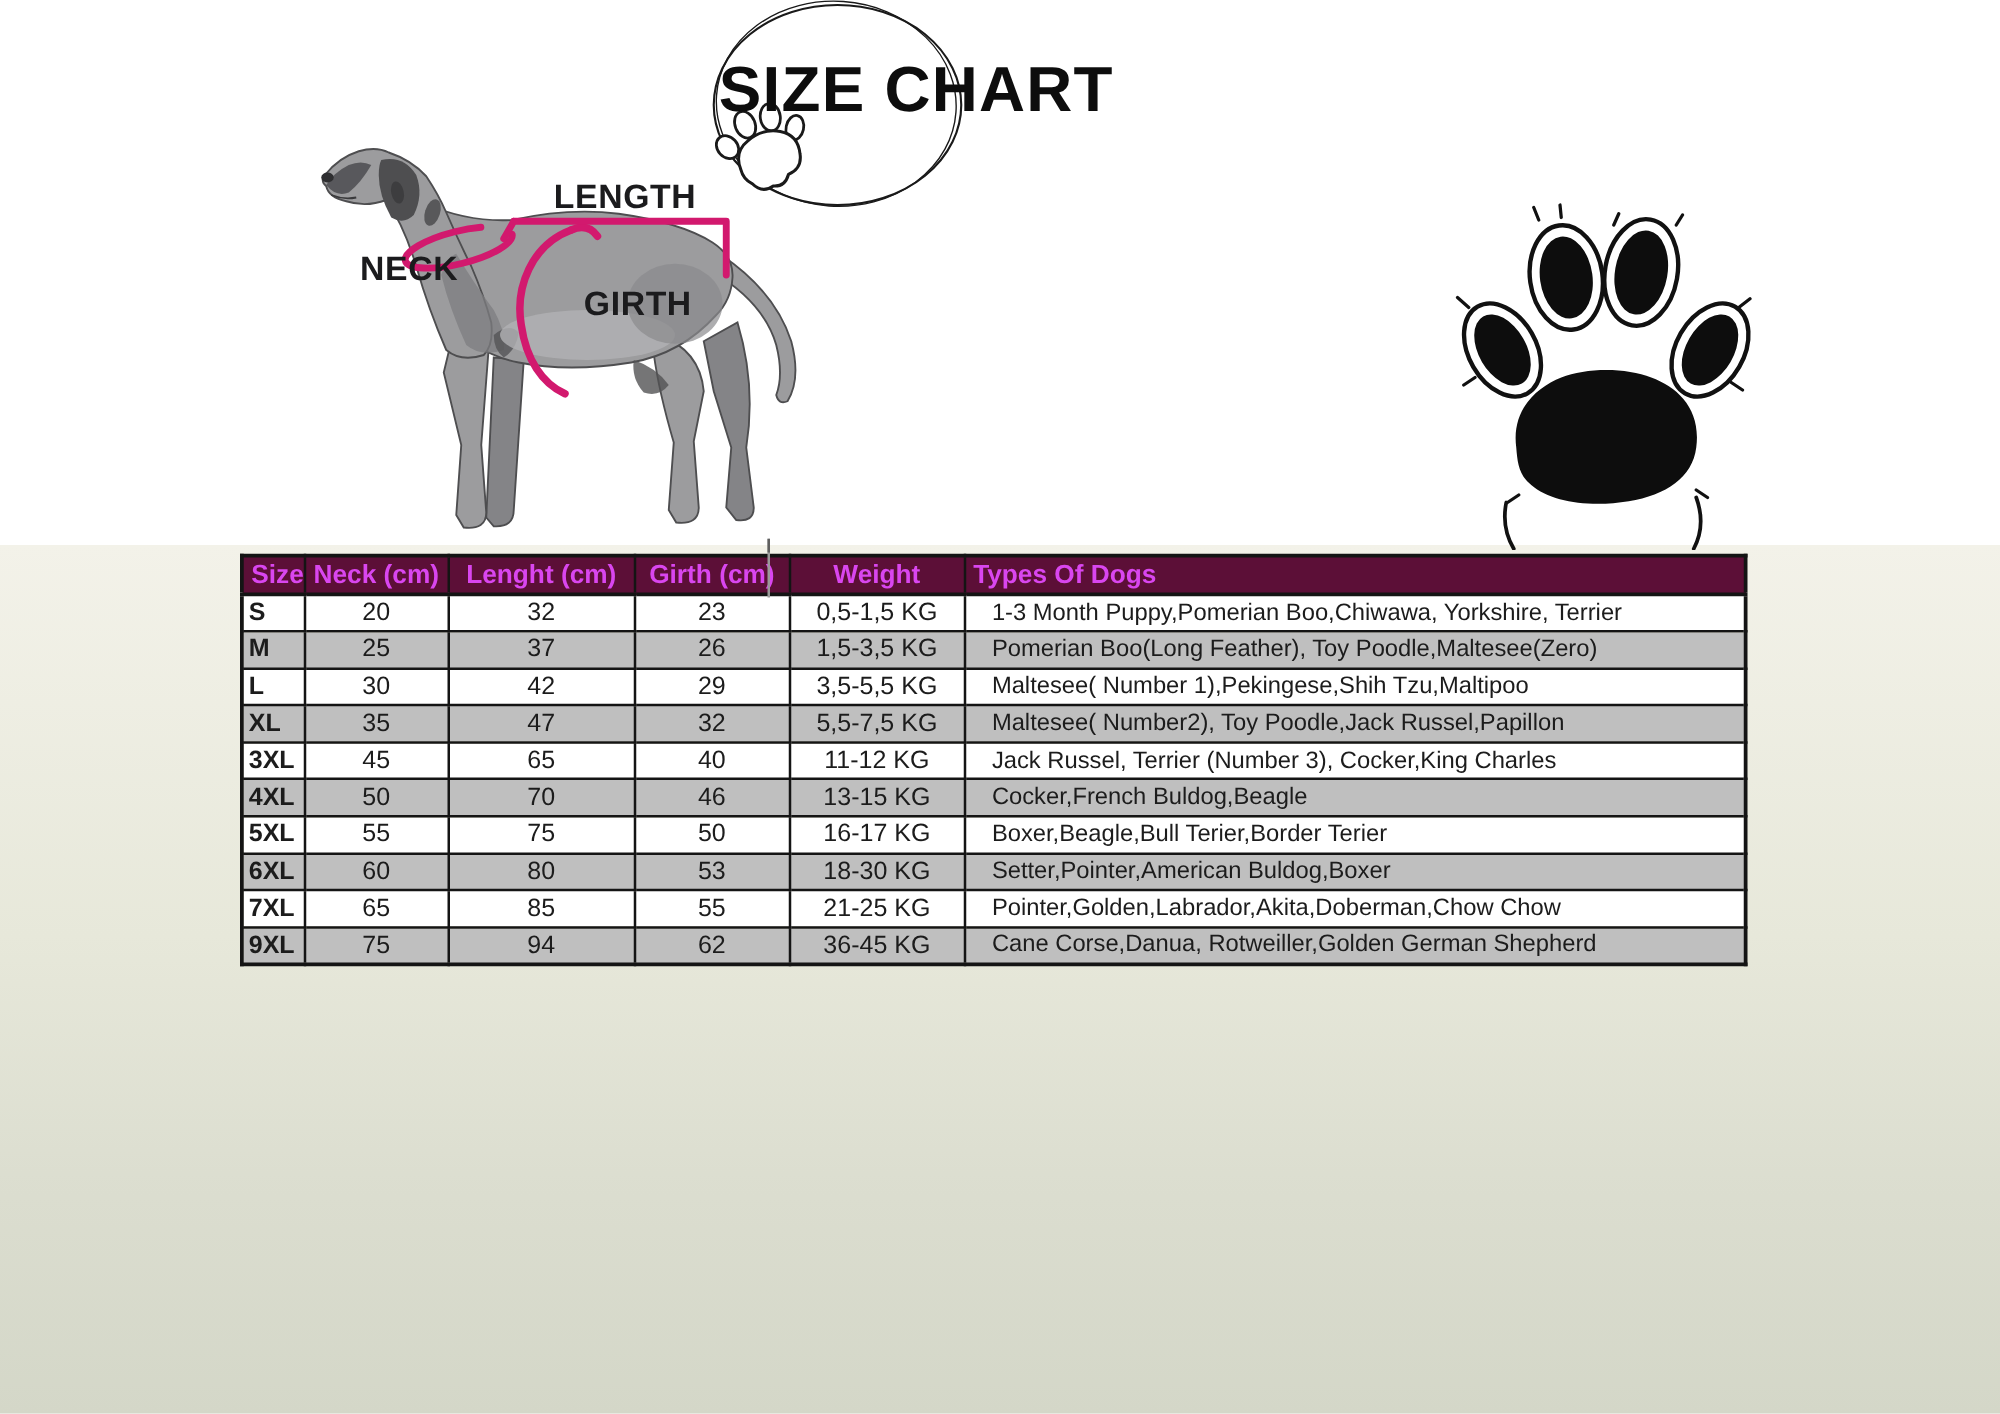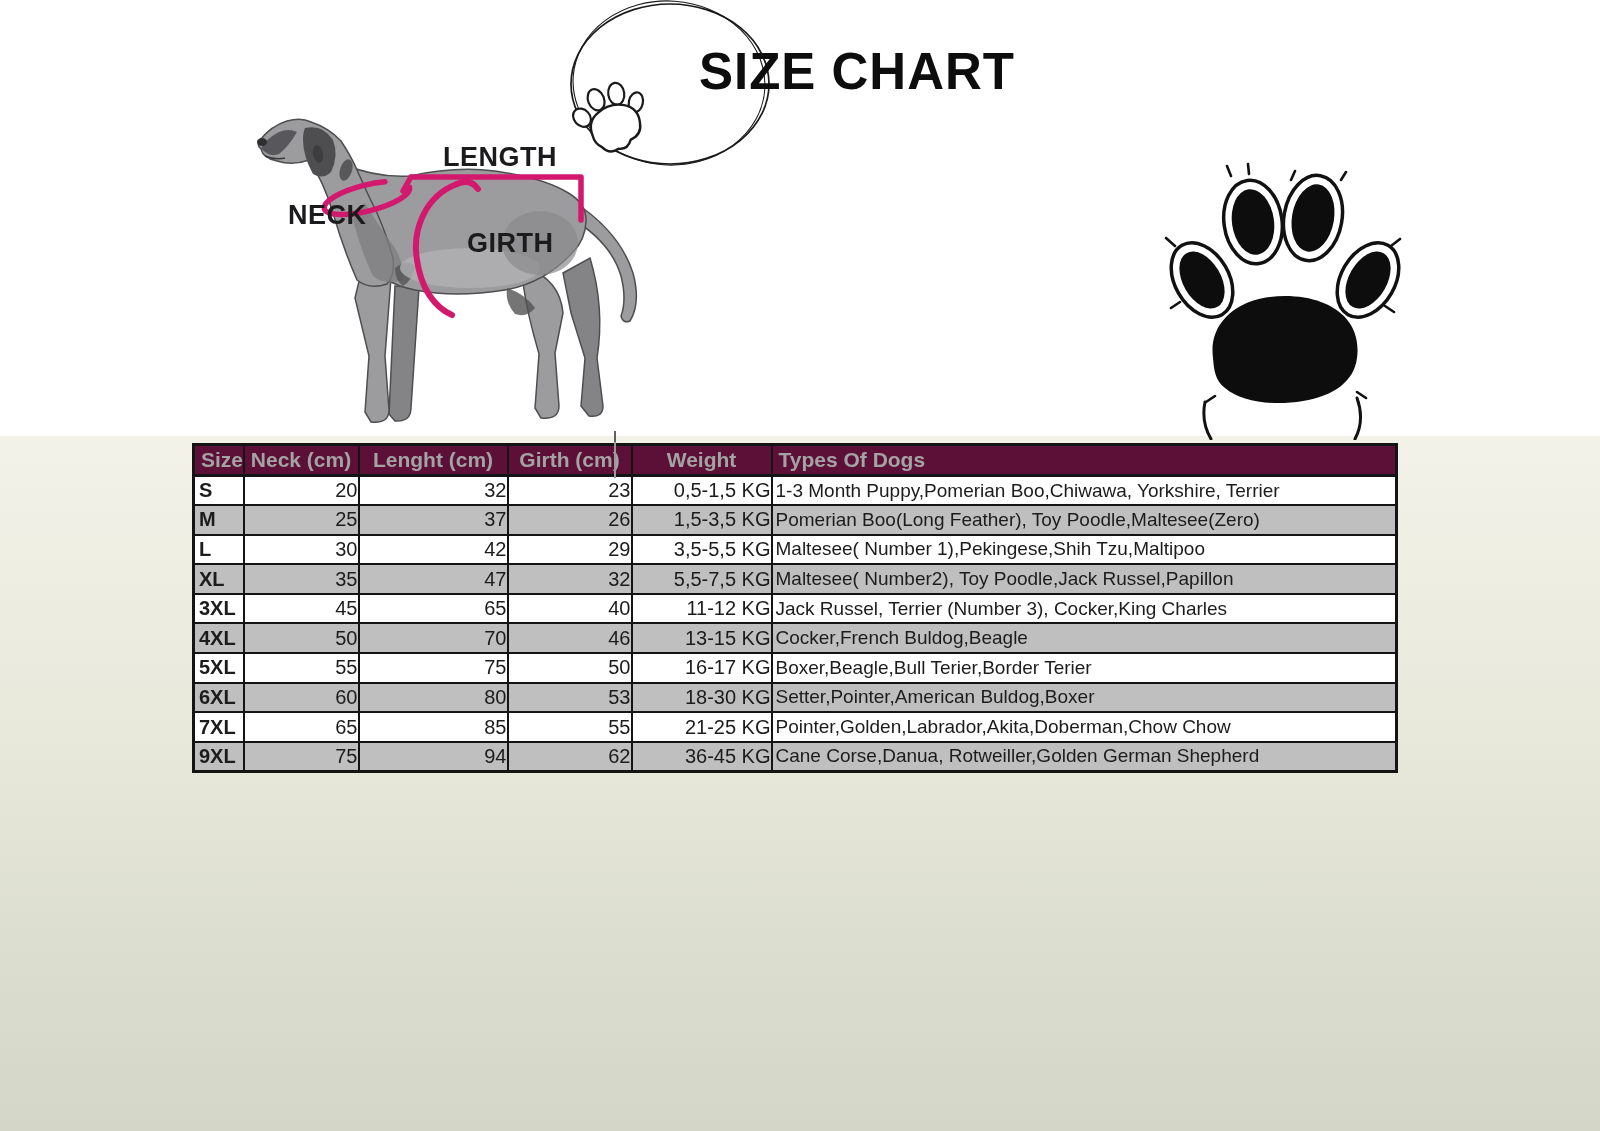--- a/index.html
+++ b/index.html
@@ -2,38 +2,38 @@
 <html><head>
 <meta charset="utf-8">
 <style>
   * { margin:0; padding:0; box-sizing:border-box; }
   body { background:#ffffff; font-family:"Liberation Sans", sans-serif; }
   #canvas { position:relative; width:1600px; height:1131px; background:#ffffff; overflow:hidden; }
 
   .bg-band { position:absolute; left:0; top:436px; width:1600px; height:695px;
     background:linear-gradient(180deg,#F3F2E9 0%,#E7E8DA 45%,#DBDDCF 75%,#D4D7C8 100%); }
 
-  .title { position:absolute; left:575px; top:42px; width:440px; text-align:right;
+  .title { position:absolute; left:575px; top:42px; width:440px; text-align:left;
     font-size:51px; font-weight:800; letter-spacing:1px; color:#0d0d0d; white-space:nowrap; }
 
   .circle-svg { position:absolute; left:565px; top:0; }
   .dog-svg { position:absolute; left:245px; top:108px; }
   .bigpaw-svg { position:absolute; left:1145px; top:150px; }
 
   .sizetable { position:absolute; left:192px; top:443px; width:1203px;
     border-collapse:collapse; table-layout:fixed; border:3px solid #141414; }
-  .sizetable th { background:#5C0F37; color:#a3a3a3; font-size:21px; font-weight:bold;
+  .sizetable th { background:#5C0F37; color:#d946ef; font-size:21px; font-weight:bold;
     height:31px; border:2px solid #141414; border-bottom:3px solid #141414; padding:0; }
   .sizetable th.al { text-align:left; padding-left:6px; }
   .sizetable td { border:2px solid #141414; font-size:20px; color:#1c1c1c;
     height:29.6px; padding:0; background:#ffffff; white-space:nowrap; overflow:hidden; }
   .sizetable tbody tr:nth-child(even) td { background:#BFBFBF; }
   .sizetable td.size { font-weight:bold; text-align:left; padding-left:4px; }
-  .sizetable td.num { text-align:right; }
-  .sizetable td.types { text-align:left; padding-left:3px; font-size:19px; }
+  .sizetable td.num { text-align:center; }
+  .sizetable td.types { text-align:left; padding-left:21px; font-size:19px; }
 
   .caret { position:absolute; left:614px; top:431px; width:2px; height:47px; background:#9a9a9a; }
   .caret::before { content:""; position:absolute; left:0; top:0; width:2px; height:11px; background:#5f5f5f; }
 
   .dog-label { font-weight:bold; fill:#1b1b1d; font-size:27px; letter-spacing:0.5px;
     font-family:"Liberation Sans", sans-serif; }
 </style>
 </head>
 <body>
 

